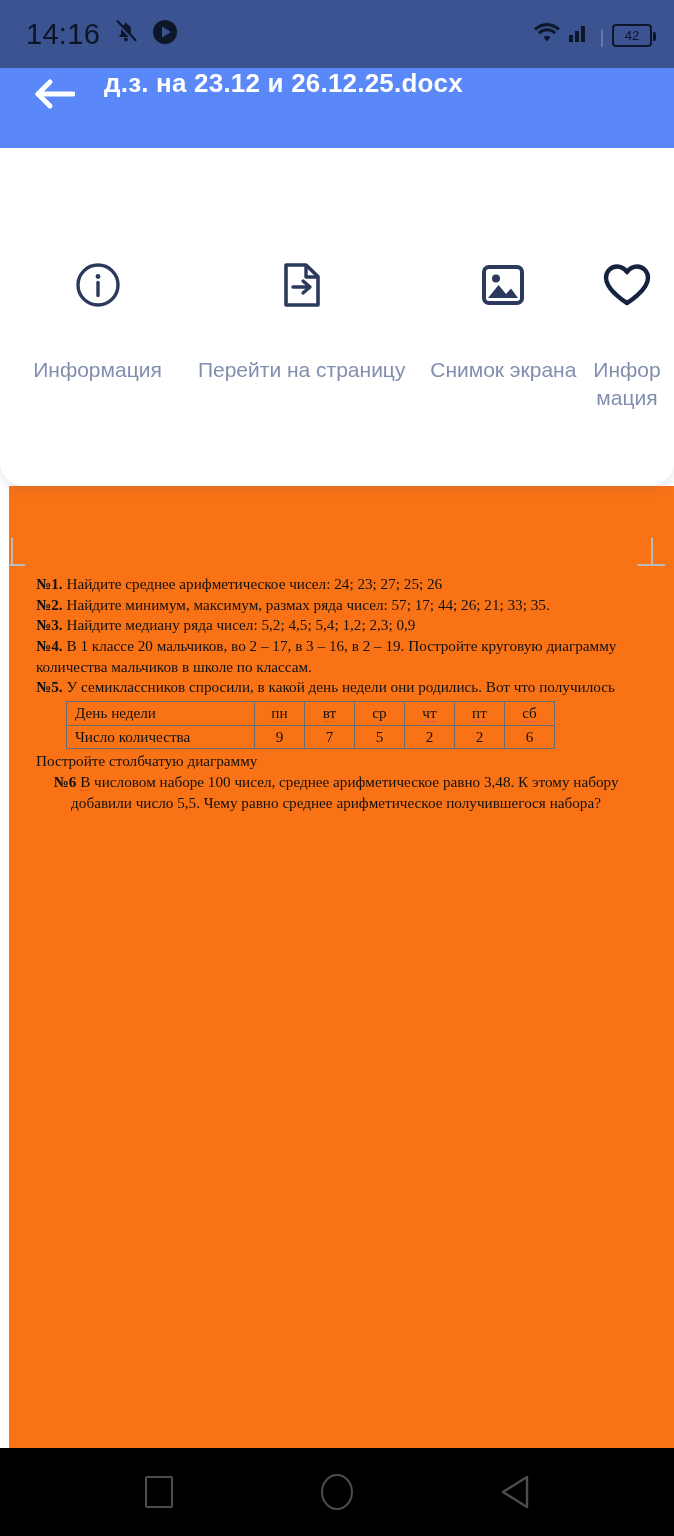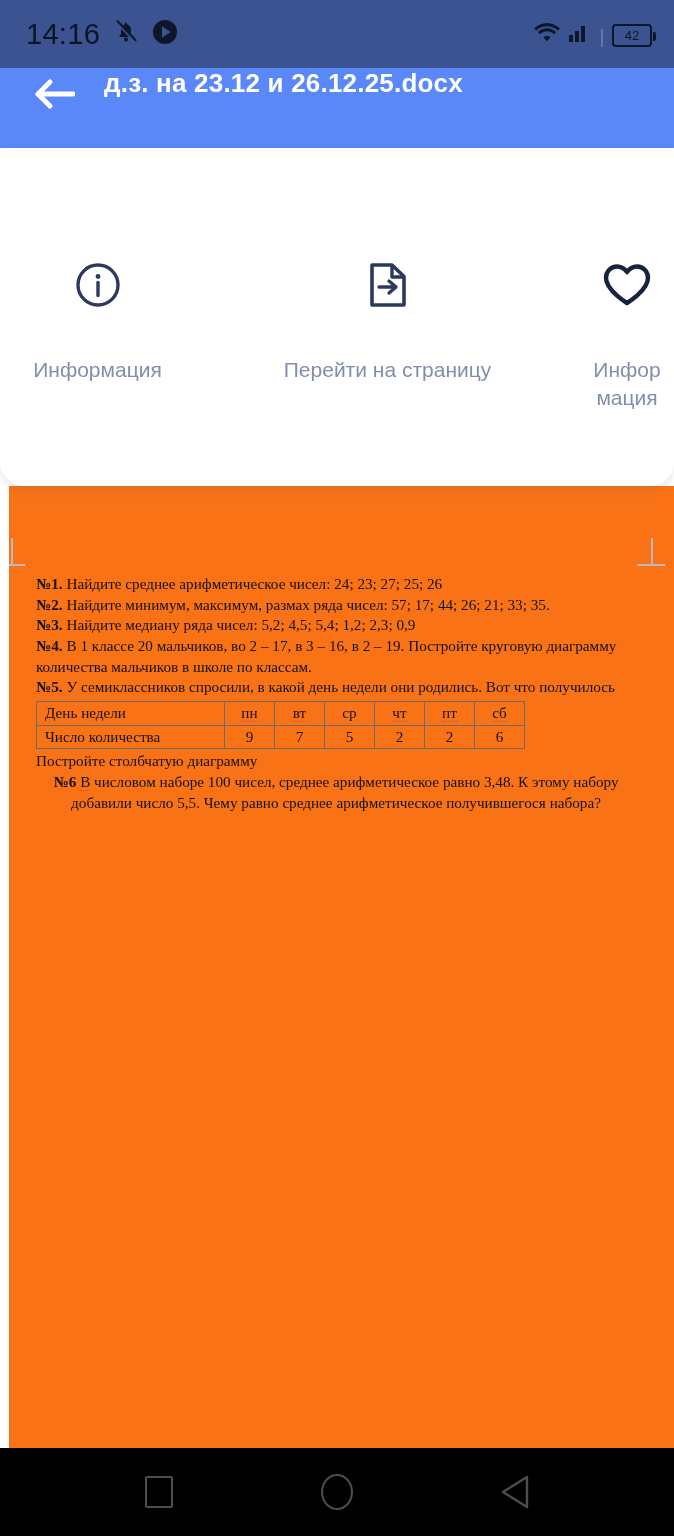--- a/index.html
+++ b/index.html
@@ -207,20 +207,21 @@
   }
 
   
   table.wd-table {
     border-collapse: collapse;
     margin-top: 3px;
     margin-bottom: 2px;
     font-family: "Liberation Serif", serif;
     font-size: 15.2px;
     color: #111111;
+    margin-left: 30px;
   }
   table.wd-table td {
     border: 1px solid #6b6b6b;
     padding: 1px 6px;
     height: 22px;
     text-align: center;
     white-space: nowrap;
   }
   table.wd-table td.label-cell {
     text-align: left;
@@ -338,20 +339,30 @@
           <svg width="44" height="48" viewBox="0 0 44 48" fill="none">
             <path d="M6 4h20l12 11.5V44H6z" stroke="#2b3a5c" stroke-width="3.6" stroke-linejoin="round"></path>
             <path d="M26 4v12h12" stroke="#2b3a5c" stroke-width="3.4" stroke-linejoin="round" fill="none"></path>
             <path d="M13 26h16" stroke="#2b3a5c" stroke-width="3.4" stroke-linecap="round"></path>
             <path d="M23 20l7 6-7 6" stroke="#2b3a5c" stroke-width="3.4" stroke-linecap="round" stroke-linejoin="round" fill="none"></path>
           </svg>
         </div>
         <div class="action-label">Перейти на страницу</div>
       </div>
 
+      <div class="action-item ai-shot">
+        <div class="icon-wrap">
+          <svg width="46" height="42" viewBox="0 0 46 42" fill="none">
+            <rect x="4" y="3" width="38" height="36" rx="5" stroke="#2b3a5c" stroke-width="4"></rect>
+            <circle cx="16" cy="14.5" r="4" fill="#2b3a5c"></circle>
+            <path d="M8 34l10.5-13L26 30l5-5.5L38 34z" fill="#2b3a5c"></path>
+          </svg>
+        </div>
+        <div class="action-label">Снимок экрана</div>
+      </div>
 
       <div class="action-item ai-fav">
         <div class="icon-wrap">
           <svg width="50" height="46" viewBox="0 0 50 46" fill="none">
             <path d="M25 41C25 41 4 28.5 4 15.8 4 9.3 8.9 4.5 15 4.5c3.9 0 7.6 2.1 10 5.6 2.4-3.5 6.1-5.6 10-5.6 6.1 0 11 4.8 11 11.3C46 28.5 25 41 25 41z" stroke="#16233f" stroke-width="4.4" stroke-linejoin="round"></path>
           </svg>
         </div>
         <div class="action-label">Информация</div>
       </div>
 

